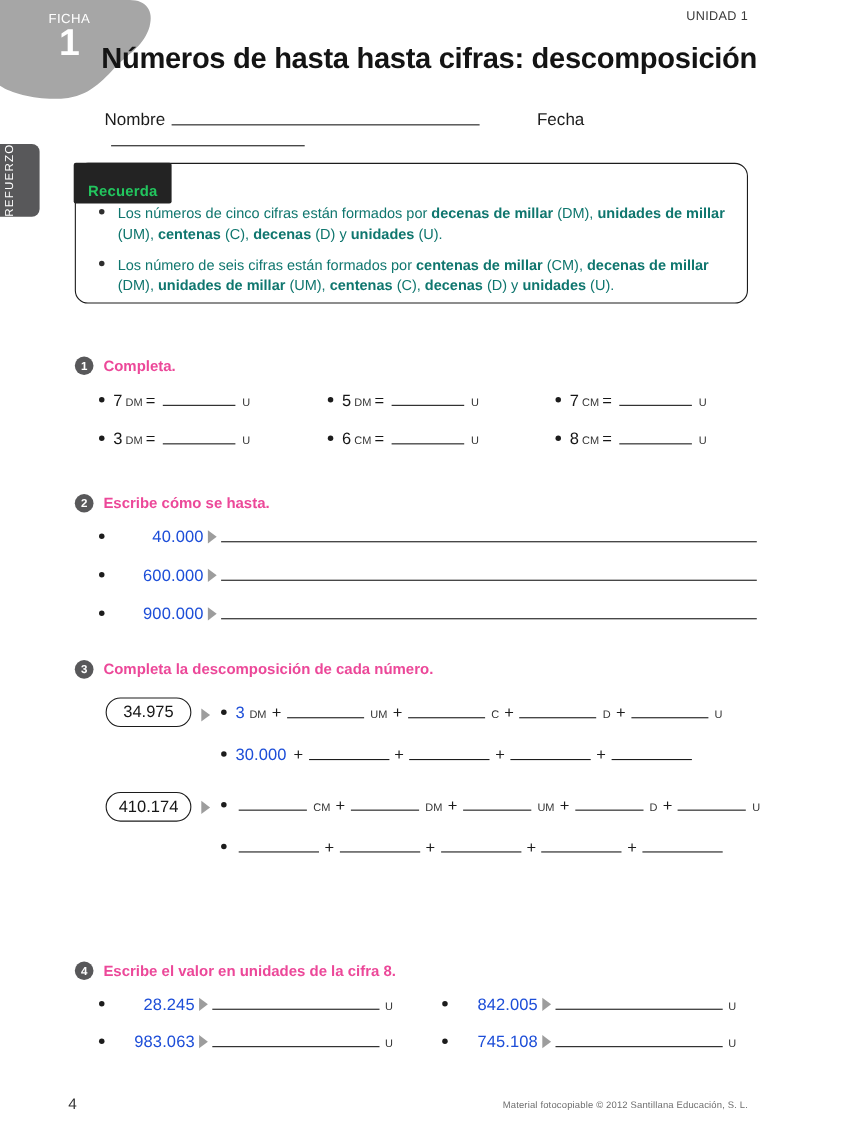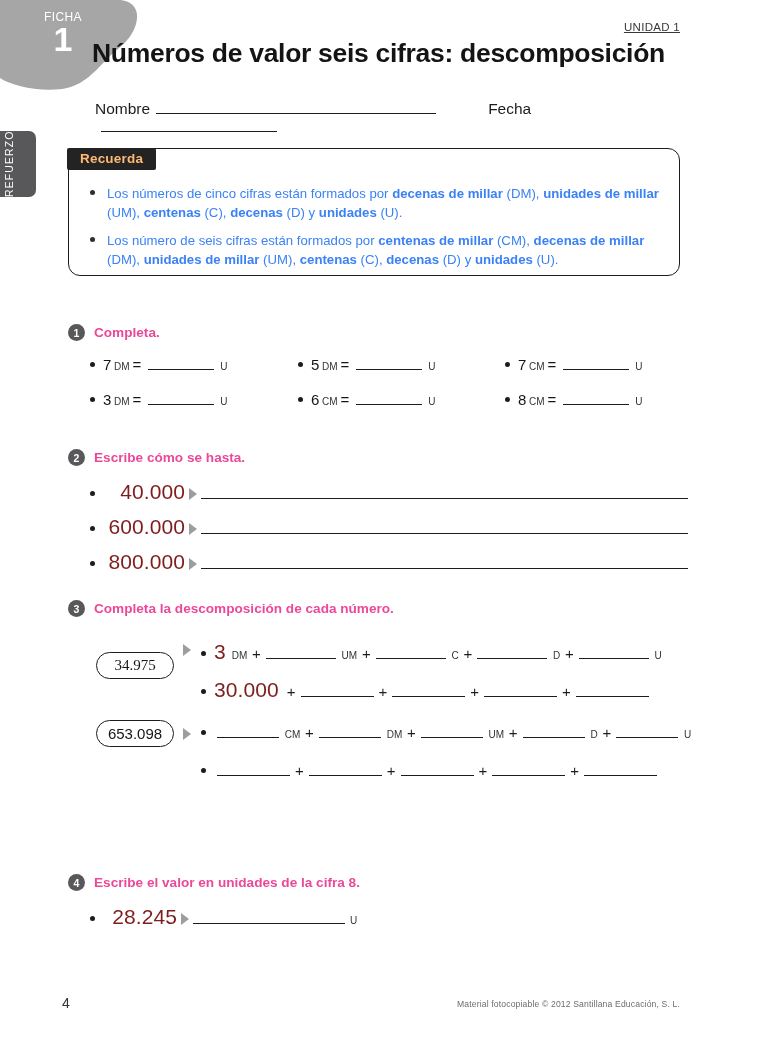--- a/index.html
+++ b/index.html
@@ -34,25 +34,24 @@
     left: 28px; top: 22px;
     width: 70px;
     text-align: center;
     color: #ffffff;
     font-size: 34px;
     font-weight: 700;
     line-height: 1;
   }
   .unidad {
     position: absolute;
-    right: 88px; top: 21px;
+    right: 88px; top: 9px;
     font-size: 11.5px;
     color: #3a3a3a;
     letter-spacing: 0.3px;
-    text-decoration: underline;
   }
   .page-title {
     position: absolute;
     left: 92px; top: 38px;
     font-size: 26.5px;
     font-weight: 700;
     color: #141414;
     letter-spacing: -0.3px;
     white-space: nowrap;
   }
@@ -103,38 +102,38 @@
     left: 68px; top: 148px;
     width: 612px; height: 128px;
     border: 1.5px solid #1c1c1c;
     border-radius: 12px;
     background: #ffffff;
   }
   .recuerda-badge {
     position: absolute;
     left: 67px; top: 148px;
     background: #232323;
-    color: #fdba74;
+    color: #22c55e;
     font-size: 13.5px;
     font-weight: 700;
-    padding: 3px 13px 4px 13px;
+    padding: 18px 13px 4px 13px;
     border-radius: 2px;
     letter-spacing: 0.2px;
   }
   .recuerda-list {
     position: absolute;
     left: 90px; top: 184px;
     width: 580px;
   }
   .recuerda-item {
     position: relative;
     padding-left: 17px;
     font-size: 13.2px;
     line-height: 1.45;
-    color: #3b82f6;
+    color: #0f766e;
     margin-bottom: 9px;
   }
   .recuerda-item .dot {
     position: absolute;
     left: 0; top: 6px;
     width: 5px; height: 5px;
     border-radius: 50%;
     background: #2e2e2e;
   }
   .recuerda-item b { font-weight: 700; }
@@ -172,21 +171,21 @@
     width: 5px; height: 5px;
     border-radius: 50%;
     background: #1c1c1c;
     vertical-align: middle;
     margin-right: 8px;
     margin-bottom: 2px;
   }
   .digit { font-size: 15px; color: #161616; }
   .unit { font-size: 10px; color: #333333; }
   .plus { font-size: 15px; color: #1c1c1c; padding: 0 2px; }
-  .num-plain { font-size: 21px; color: #7f1d1d; letter-spacing: 0.1px; }
+  .num-plain { font-size: 15px; color: #1d4ed8; letter-spacing: 0.1px; }
 
   .blank {
     display: inline-block;
     border-bottom: 1.3px solid #1c1c1c;
     height: 13px;
     vertical-align: baseline;
     margin: 0 3px;
   }
 
   .arrow {
@@ -298,21 +297,21 @@
 <body>
 
 <div class="ficha-blob">
   <svg width="140" height="92" viewBox="0 0 140 92" xmlns="http://www.w3.org/2000/svg">
     <path d="M0,0 L118,0 C133,0 140,10 136,24 C131,41 118,48 108,58 C96,70 84,86 62,89 C38,92 12,86 0,78 Z" fill="#a6a6a6"></path>
   </svg>
 </div>
 <div class="ficha-label">FICHA</div>
 <div class="ficha-number">1</div>
 <div class="unidad">UNIDAD 1</div>
-<div class="page-title">Números de valor seis cifras: descomposición</div>
+<div class="page-title">Números de hasta hasta cifras: descomposición</div>
 
 <div class="refuerzo-tab"></div>
 <div class="refuerzo-text">REFUERZO</div>
 
 <div class="namerow">
   <span class="nl-label">Nombre</span><span class="nl-rule nl-nombre-rule"></span><span class="nl-label nl-fecha">Fecha</span><span class="nl-rule nl-fecha-rule"></span>
 </div>
 
 <div class="recuerda-box"></div>
 <div class="recuerda-badge">Recuerda</div>
@@ -341,51 +340,56 @@
 </div>
 
 <div class="ex" id="ex2">
   <div class="ex-head">
     <div class="ex-num">2</div>
     <div class="ex-title">Escribe cómo se hasta.</div>
   </div>
   <div class="ex2-list" id="ex2-list">
       <div class="ex2-row"><span class="bullet"></span><span class="ex2-numwrap"><span class="num-plain">40.000</span></span><span class="arrow"></span><span class="ex2-rule"></span></div>
       <div class="ex2-row"><span class="bullet"></span><span class="ex2-numwrap"><span class="num-plain">600.000</span></span><span class="arrow"></span><span class="ex2-rule"></span></div>
-      <div class="ex2-row"><span class="bullet"></span><span class="ex2-numwrap"><span class="num-plain">800.000</span></span><span class="arrow"></span><span class="ex2-rule"></span></div>
+      <div class="ex2-row"><span class="bullet"></span><span class="ex2-numwrap"><span class="num-plain">900.000</span></span><span class="arrow"></span><span class="ex2-rule"></span></div>
     </div>
 </div>
 
 <div class="ex" id="ex3">
   <div class="ex-head">
     <div class="ex-num">3</div>
     <div class="ex-title">Completa la descomposición de cada número.</div>
   </div>
   <div class="ex3-body" id="ex3-body">
       <div class="ex3-group" style="height: 76px;">
-        <div class="ex3-pill" style="top: 22px; font-family: Liberation Serif, serif;">34.975</div>
+        <div class="ex3-pill" style="top: 4px;">34.975</div>
         <span class="arrow ex3-arrow" style="top: 14px;"></span>
         <div class="ex3-line1" style="top: 10px;"><span class="bullet"></span><span class="num-plain">3 </span><span class="unit"> DM </span><span class="plus">+</span><span class="blank b-mid"></span><span class="unit"> UM </span><span class="plus">+</span><span class="blank b-mid"></span><span class="unit"> C </span><span class="plus">+</span><span class="blank b-mid"></span><span class="unit"> D </span><span class="plus">+</span><span class="blank b-mid"></span><span class="unit"> U </span></div>
         <div class="ex3-line2" style="top: 48px;"><span class="bullet"></span><span class="num-plain">30.000 </span><span class="plus">+</span><span class="blank b-med"></span><span class="plus">+</span><span class="blank b-med"></span><span class="plus">+</span><span class="blank b-med"></span><span class="plus">+</span><span class="blank b-med"></span></div>
       </div>
       <div class="ex3-group" style="height: 76px;">
-        <div class="ex3-pill" style="top: 6px;">653.098</div>
+        <div class="ex3-pill" style="top: 6px;">410.174</div>
         <span class="arrow ex3-arrow" style="top: 14px;"></span>
         <div class="ex3-line1" style="top: 10px;"><span class="bullet"></span><span class="blank b-short"></span><span class="unit"> CM </span><span class="plus">+</span><span class="blank b-short"></span><span class="unit"> DM </span><span class="plus">+</span><span class="blank b-short"></span><span class="unit"> UM </span><span class="plus">+</span><span class="blank b-short"></span><span class="unit"> D </span><span class="plus">+</span><span class="blank b-short"></span><span class="unit"> U </span></div>
         <div class="ex3-line2" style="top: 48px;"><span class="bullet"></span><span class="blank b-med"></span><span class="plus">+</span><span class="blank b-med"></span><span class="plus">+</span><span class="blank b-med"></span><span class="plus">+</span><span class="blank b-med"></span><span class="plus">+</span><span class="blank b-med"></span></div>
       </div>
     </div>
 </div>
 
 <div class="ex" id="ex4">
   <div class="ex-head">
     <div class="ex-num">4</div>
     <div class="ex-title">Escribe el valor en unidades de la cifra 8.</div>
   </div>
   <div class="ex4-grid" id="ex4-grid">
       <div class="ex4-row">
         <div class="ex4-cell ex4-c0"><span class="bullet"></span><span class="ex4-numwrap"><span class="num-plain">28.245</span></span><span class="arrow"></span><span class="ex4-rule"></span><span class="unit">U</span></div>
+        <div class="ex4-cell ex4-c1"><span class="bullet"></span><span class="ex4-numwrap"><span class="num-plain">842.005</span></span><span class="arrow"></span><span class="ex4-rule"></span><span class="unit">U</span></div>
+      </div>
+      <div class="ex4-row">
+        <div class="ex4-cell ex4-c0"><span class="bullet"></span><span class="ex4-numwrap"><span class="num-plain">983.063</span></span><span class="arrow"></span><span class="ex4-rule"></span><span class="unit">U</span></div>
+        <div class="ex4-cell ex4-c1"><span class="bullet"></span><span class="ex4-numwrap"><span class="num-plain">745.108</span></span><span class="arrow"></span><span class="ex4-rule"></span><span class="unit">U</span></div>
       </div>
     </div>
 </div>
 
 <div class="footer-page">4</div>
 <div class="footer-credit">Material fotocopiable © 2012 Santillana Educación, S. L.</div>
 
 </body></html>

